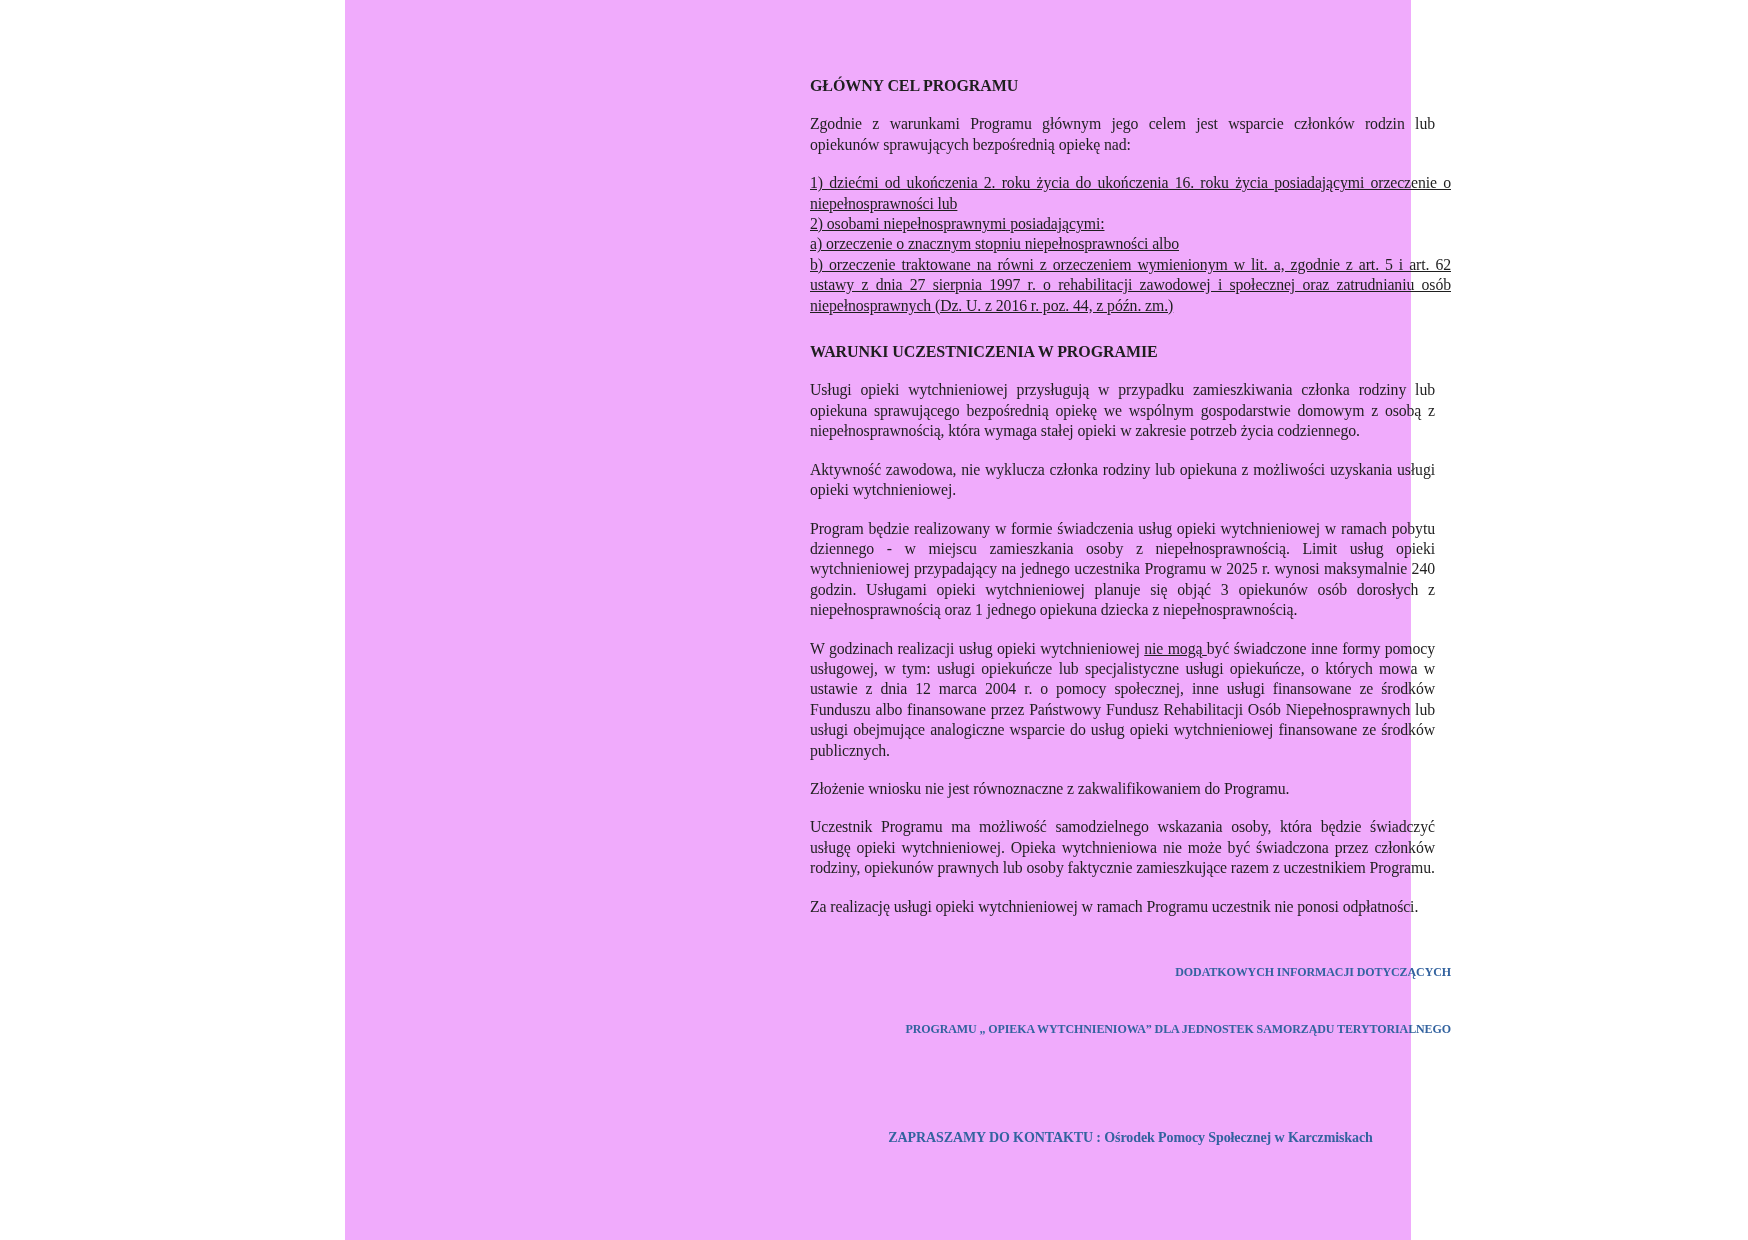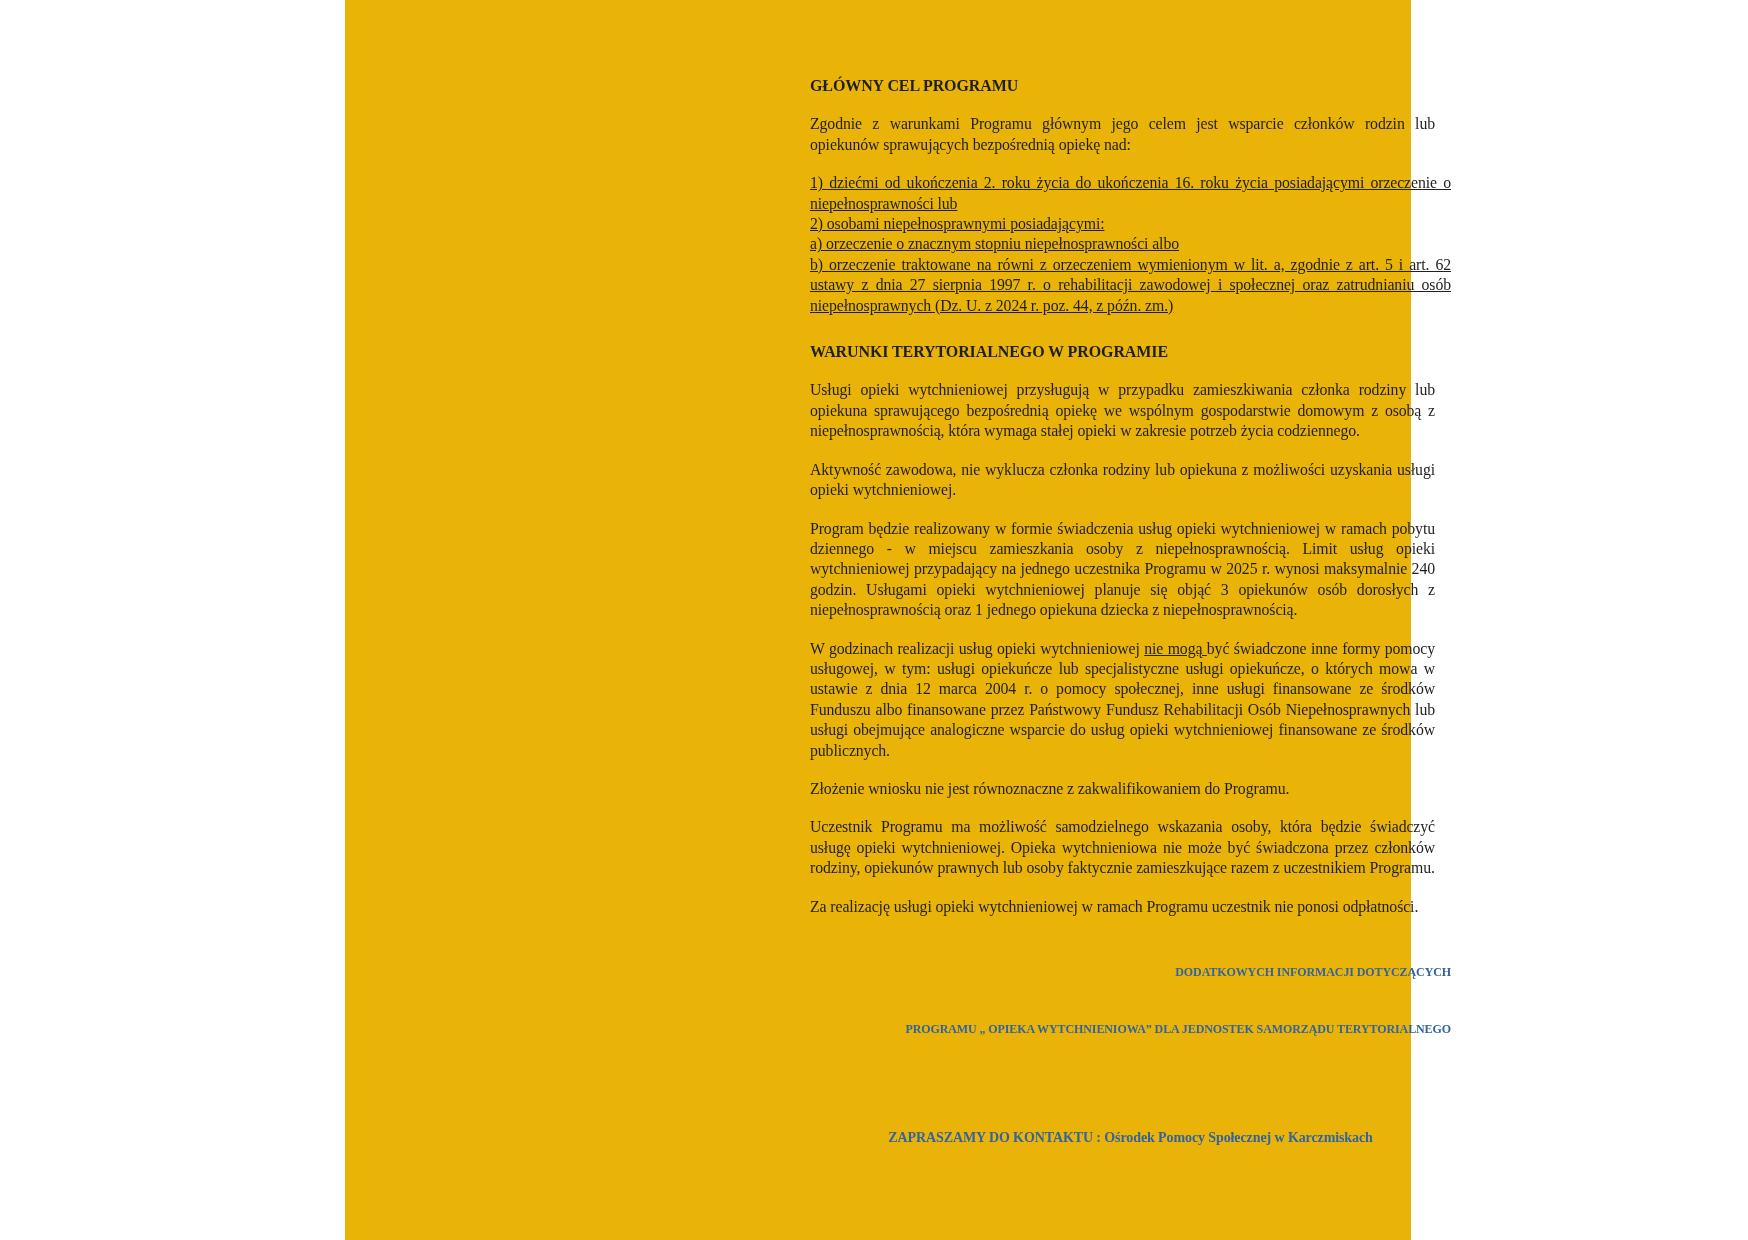--- a/index.html
+++ b/index.html
@@ -16,21 +16,21 @@
     width: 1748px;
     height: 1240px;
     background: #ffffff;
   }
   .scan-page {
     position: absolute;
     left: 345px;
     top: 0;
     width: 1066px;
     height: 1240px;
-    background: #eab308;
+    background: #f0abfc;
   }
   .content {
     position: absolute;
     left: 465px;
     top: 76px;
     width: 641px;
     color: var(--body-text, #1f1f1f);
     font-size: 15.8px;
     line-height: 20.4px;
     letter-spacing: -0.1px;
@@ -74,24 +74,24 @@
     <div class="content">
 
       <div class="heading">GŁÓWNY CEL PROGRAMU</div>
 
       <div class="para">Zgodnie z warunkami Programu głównym jego celem jest wsparcie członków rodzin lub opiekunów sprawujących bezpośrednią opiekę nad:</div>
 
       <div class="list-block">
         <div class="list-line">1) dziećmi od ukończenia 2. roku życia do ukończenia 16. roku życia posiadającymi orzeczenie o niepełnosprawności lub</div>
         <div class="list-line">2) osobami niepełnosprawnymi posiadającymi:</div>
         <div class="list-line">a) orzeczenie o znacznym stopniu niepełnosprawności albo</div>
-        <div class="list-line">b) orzeczenie traktowane na równi z orzeczeniem wymienionym w lit. a, zgodnie z art. 5 i art. 62 ustawy z dnia 27 sierpnia 1997 r. o rehabilitacji zawodowej i społecznej oraz zatrudnianiu osób niepełnosprawnych (Dz. U. z 2024 r. poz. 44, z późn. zm.)</div>
+        <div class="list-line">b) orzeczenie traktowane na równi z orzeczeniem wymienionym w lit. a, zgodnie z art. 5 i art. 62 ustawy z dnia 27 sierpnia 1997 r. o rehabilitacji zawodowej i społecznej oraz zatrudnianiu osób niepełnosprawnych (Dz. U. z 2016 r. poz. 44, z późn. zm.)</div>
       </div>
 
-      <div class="heading heading-2">WARUNKI TERYTORIALNEGO W PROGRAMIE</div>
+      <div class="heading heading-2">WARUNKI UCZESTNICZENIA W PROGRAMIE</div>
 
       <div class="para">Usługi opieki wytchnieniowej przysługują w przypadku zamieszkiwania członka rodziny lub opiekuna sprawującego bezpośrednią opiekę we wspólnym gospodarstwie domowym z osobą z niepełnosprawnością, która wymaga stałej opieki w zakresie potrzeb życia codziennego.</div>
 
       <div class="para">Aktywność zawodowa, nie wyklucza członka rodziny lub opiekuna z możliwości uzyskania usługi opieki wytchnieniowej.</div>
 
       <div class="para">Program będzie realizowany w formie świadczenia usług opieki wytchnieniowej w ramach pobytu dziennego - w miejscu zamieszkania osoby z niepełnosprawnością. Limit usług opieki wytchnieniowej przypadający na jednego uczestnika Programu w 2025 r. wynosi maksymalnie 240 godzin.  Usługami opieki wytchnieniowej planuje się objąć 3 opiekunów osób dorosłych z niepełnosprawnością oraz 1 jednego opiekuna dziecka z niepełnosprawnością.</div>
 
       <div class="para"><span>W godzinach realizacji usług opieki wytchnieniowej </span><span class="u">nie mogą </span><span>być świadczone inne formy pomocy usługowej, w tym: usługi opiekuńcze lub specjalistyczne usługi opiekuńcze, o których mowa w ustawie z dnia 12 marca 2004 r. o pomocy społecznej, inne usługi finansowane ze środków Funduszu albo finansowane przez Państwowy Fundusz Rehabilitacji Osób Niepełnosprawnych lub usługi obejmujące analogiczne wsparcie do usług opieki wytchnieniowej finansowane ze środków publicznych.</span></div>
 
       <div class="para">Złożenie wniosku nie jest równoznaczne z zakwalifikowaniem do Programu.</div>

